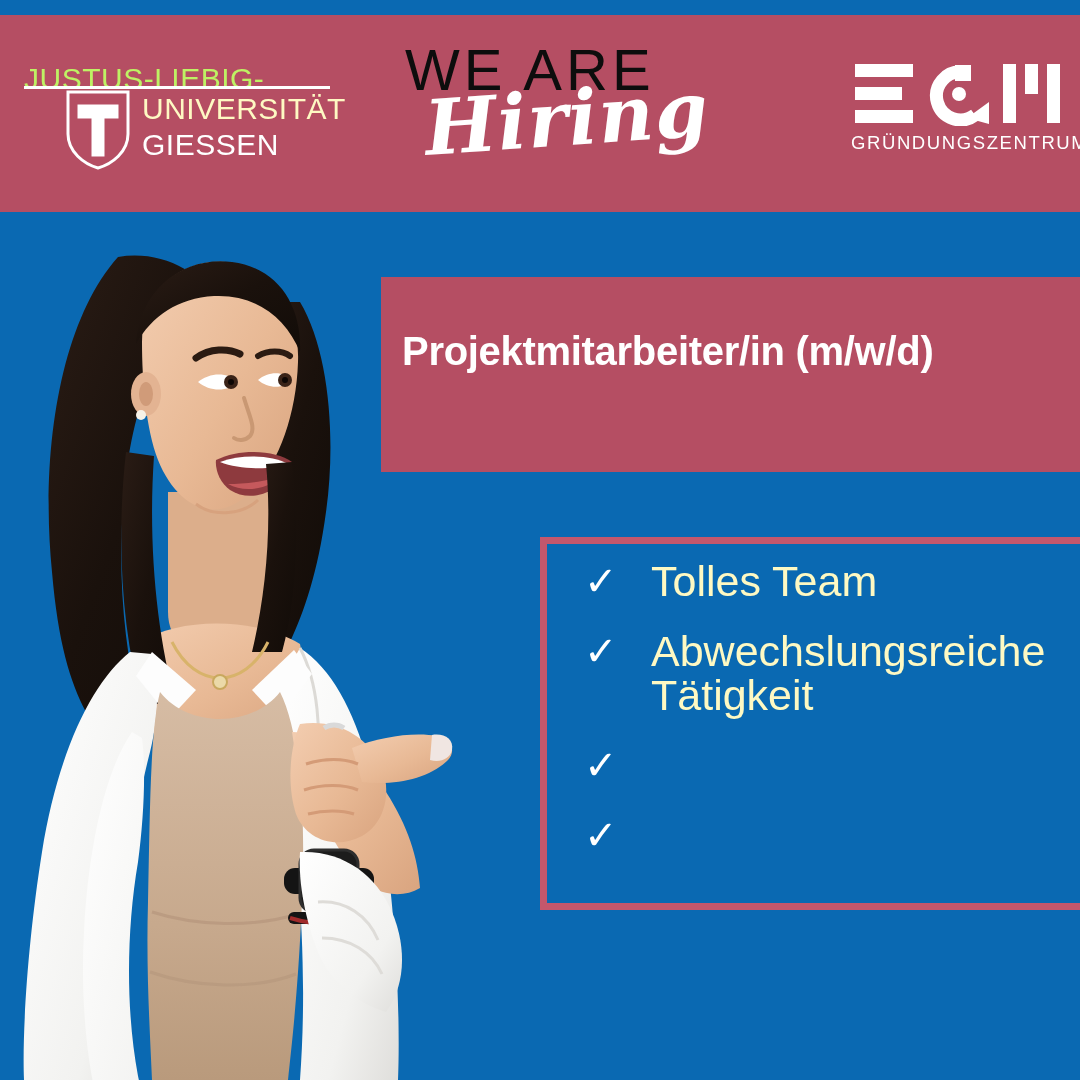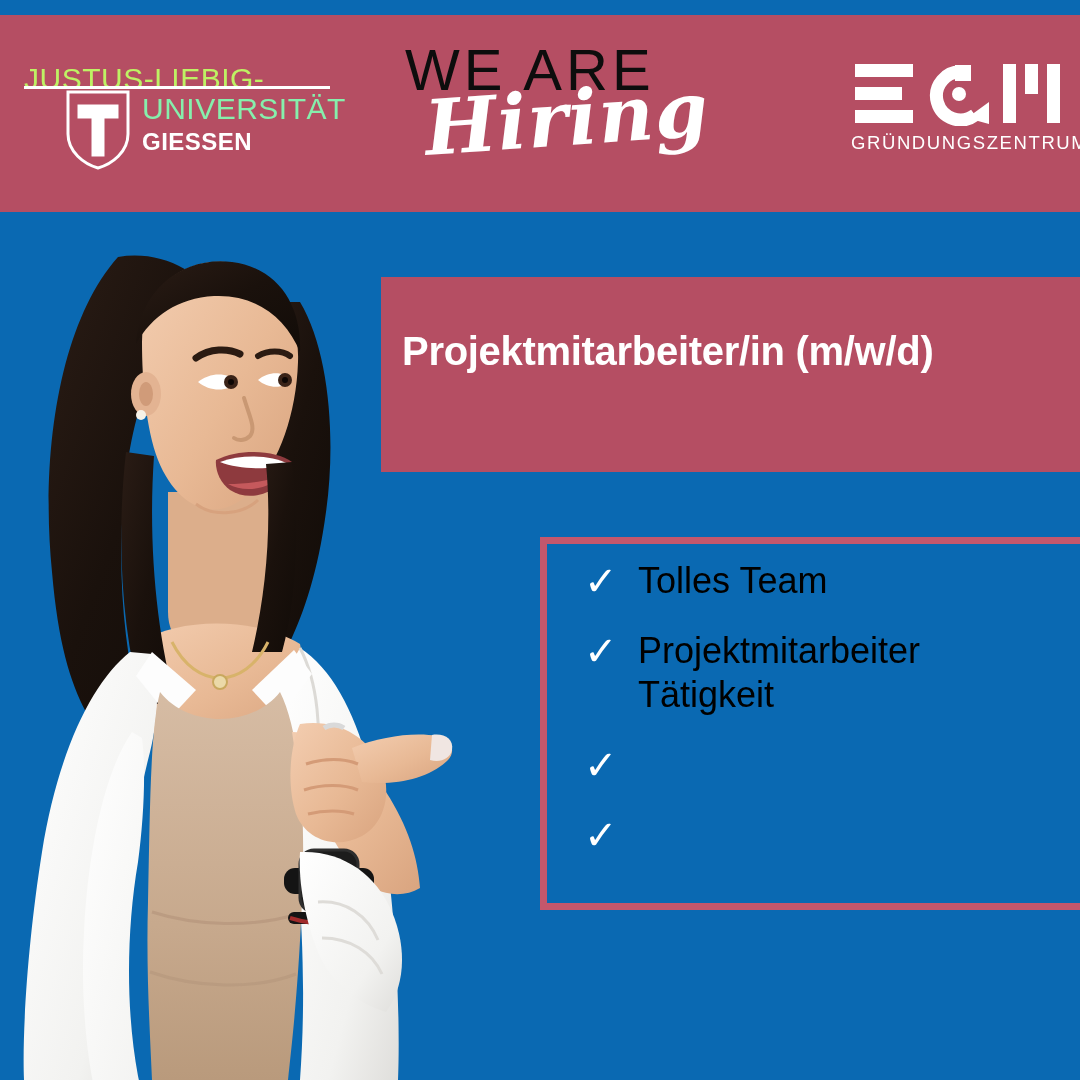--- a/index.html
+++ b/index.html
@@ -58,33 +58,33 @@
     top: 40px;
     width: 64px;
     height: 80px;
   }
   .jlu-line2 {
     position: absolute;
     left: 120px;
     top: 42px;
     font-size: 30px;
     letter-spacing: 0.5px;
-    color: #86efac;
+    color: #fef9c3;
     white-space: nowrap;
     font-weight: 400;
   }
   .jlu-line3 {
     position: absolute;
     left: 120px;
     top: 78px;
-    font-size: 24px;
+    font-size: 30px;
     letter-spacing: 0.5px;
     color: #ffffff;
     white-space: nowrap;
-    font-weight: 700;
+    font-weight: 400;
     text-align: right;
   }
 
   
   .hiring-block {
     position: absolute;
     left: 385px;
     top: 36px;
     width: 330px;
     height: 150px;
@@ -197,25 +197,26 @@
     flex: 0 0 auto;
     width: 54px;
     font-size: 40px;
     line-height: 44px;
     color: #ffffff;
     font-weight: 400;
     text-align: left;
   }
   .benefit .blabel {
     flex: 1 1 auto;
-    font-size: 36px;
+    font-size: 43px;
     line-height: 44px;
-    color: #000000;
+    color: #fef9c3;
     font-weight: 400;
     max-width: 400px;
+    margin-left: 13px;
   }
 </style>
 </head>
 <body>
 
 <div class="poster">
 
   <div class="header-band"></div>
 
   <div class="jlu-logo">
@@ -409,21 +410,21 @@
   </div>
 
   <div class="benefits-box"></div>
   <div class="benefits-list">
     <div class="benefit">
       <span class="check">✓</span>
       <span class="blabel">Tolles Team</span>
     </div>
     <div class="benefit">
       <span class="check">✓</span>
-      <span class="blabel">Projektmitarbeiter Tätigkeit</span>
+      <span class="blabel">Abwechslungsreiche Tätigkeit</span>
     </div>
     <div class="benefit">
       <span class="check">✓</span>
     </div>
     <div class="benefit">
       <span class="check">✓</span>
     </div>
   </div>
 
 </div>

